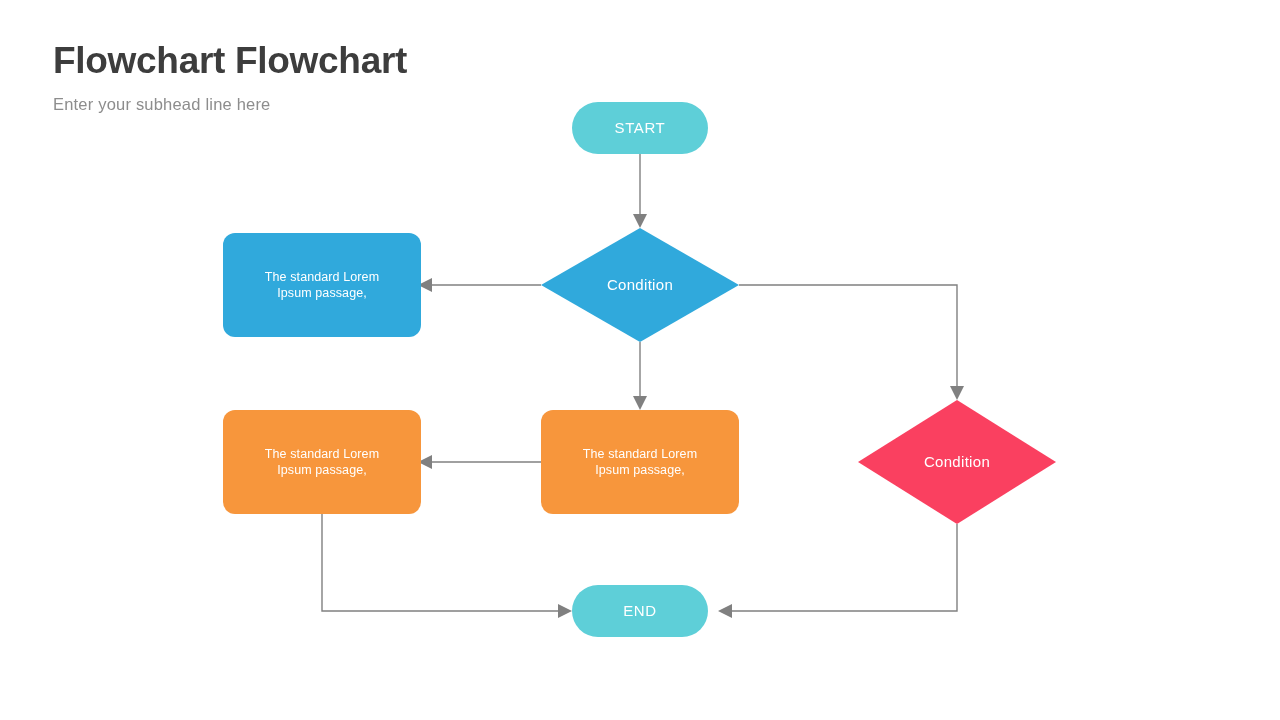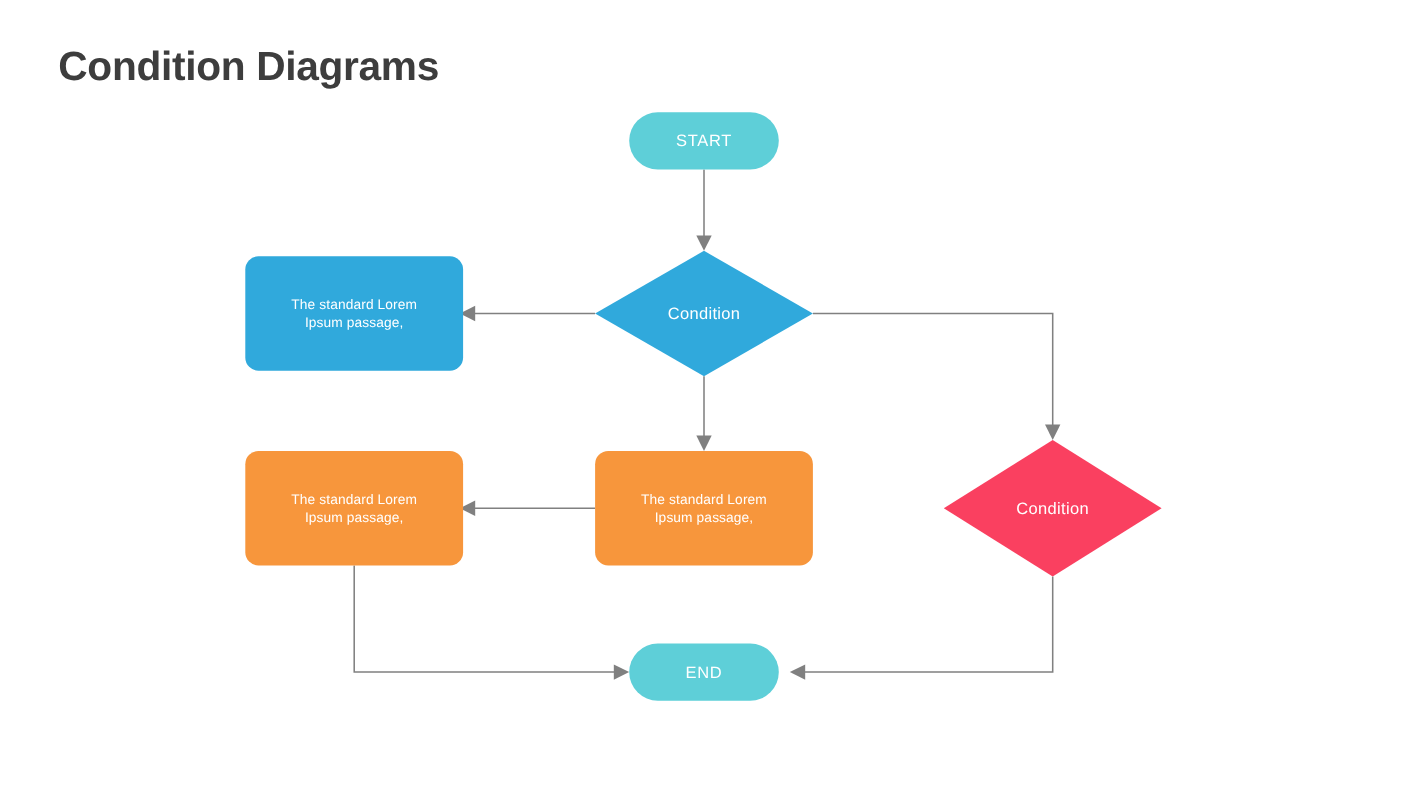--- a/index.html
+++ b/index.html
@@ -65,21 +65,22 @@
     fill: none;
   }
   .arrow-head { fill: #808080; }
 </style>
 </head>
 <body>
 
 <div id="slide">
 
   <div id="header">
-    <h1 id="page-title">Condition Diagrams</h1>
+    <h1 id="page-title">Flowchart Flowchart</h1>
+    <p id="page-subtitle">Enter your subhead line here</p>
   </div>
 
   <svg id="flow-canvas" viewBox="0 0 1280 720" xmlns="http://www.w3.org/2000/svg">
 
     <g>
 
       <g>
         <line class="connector" x1="640" y1="154" x2="640" y2="218" stroke="#808080"></line>
         <polygon class="arrow-head" points="633,214 647,214 640,228" fill="#808080"></polygon>
       </g>

